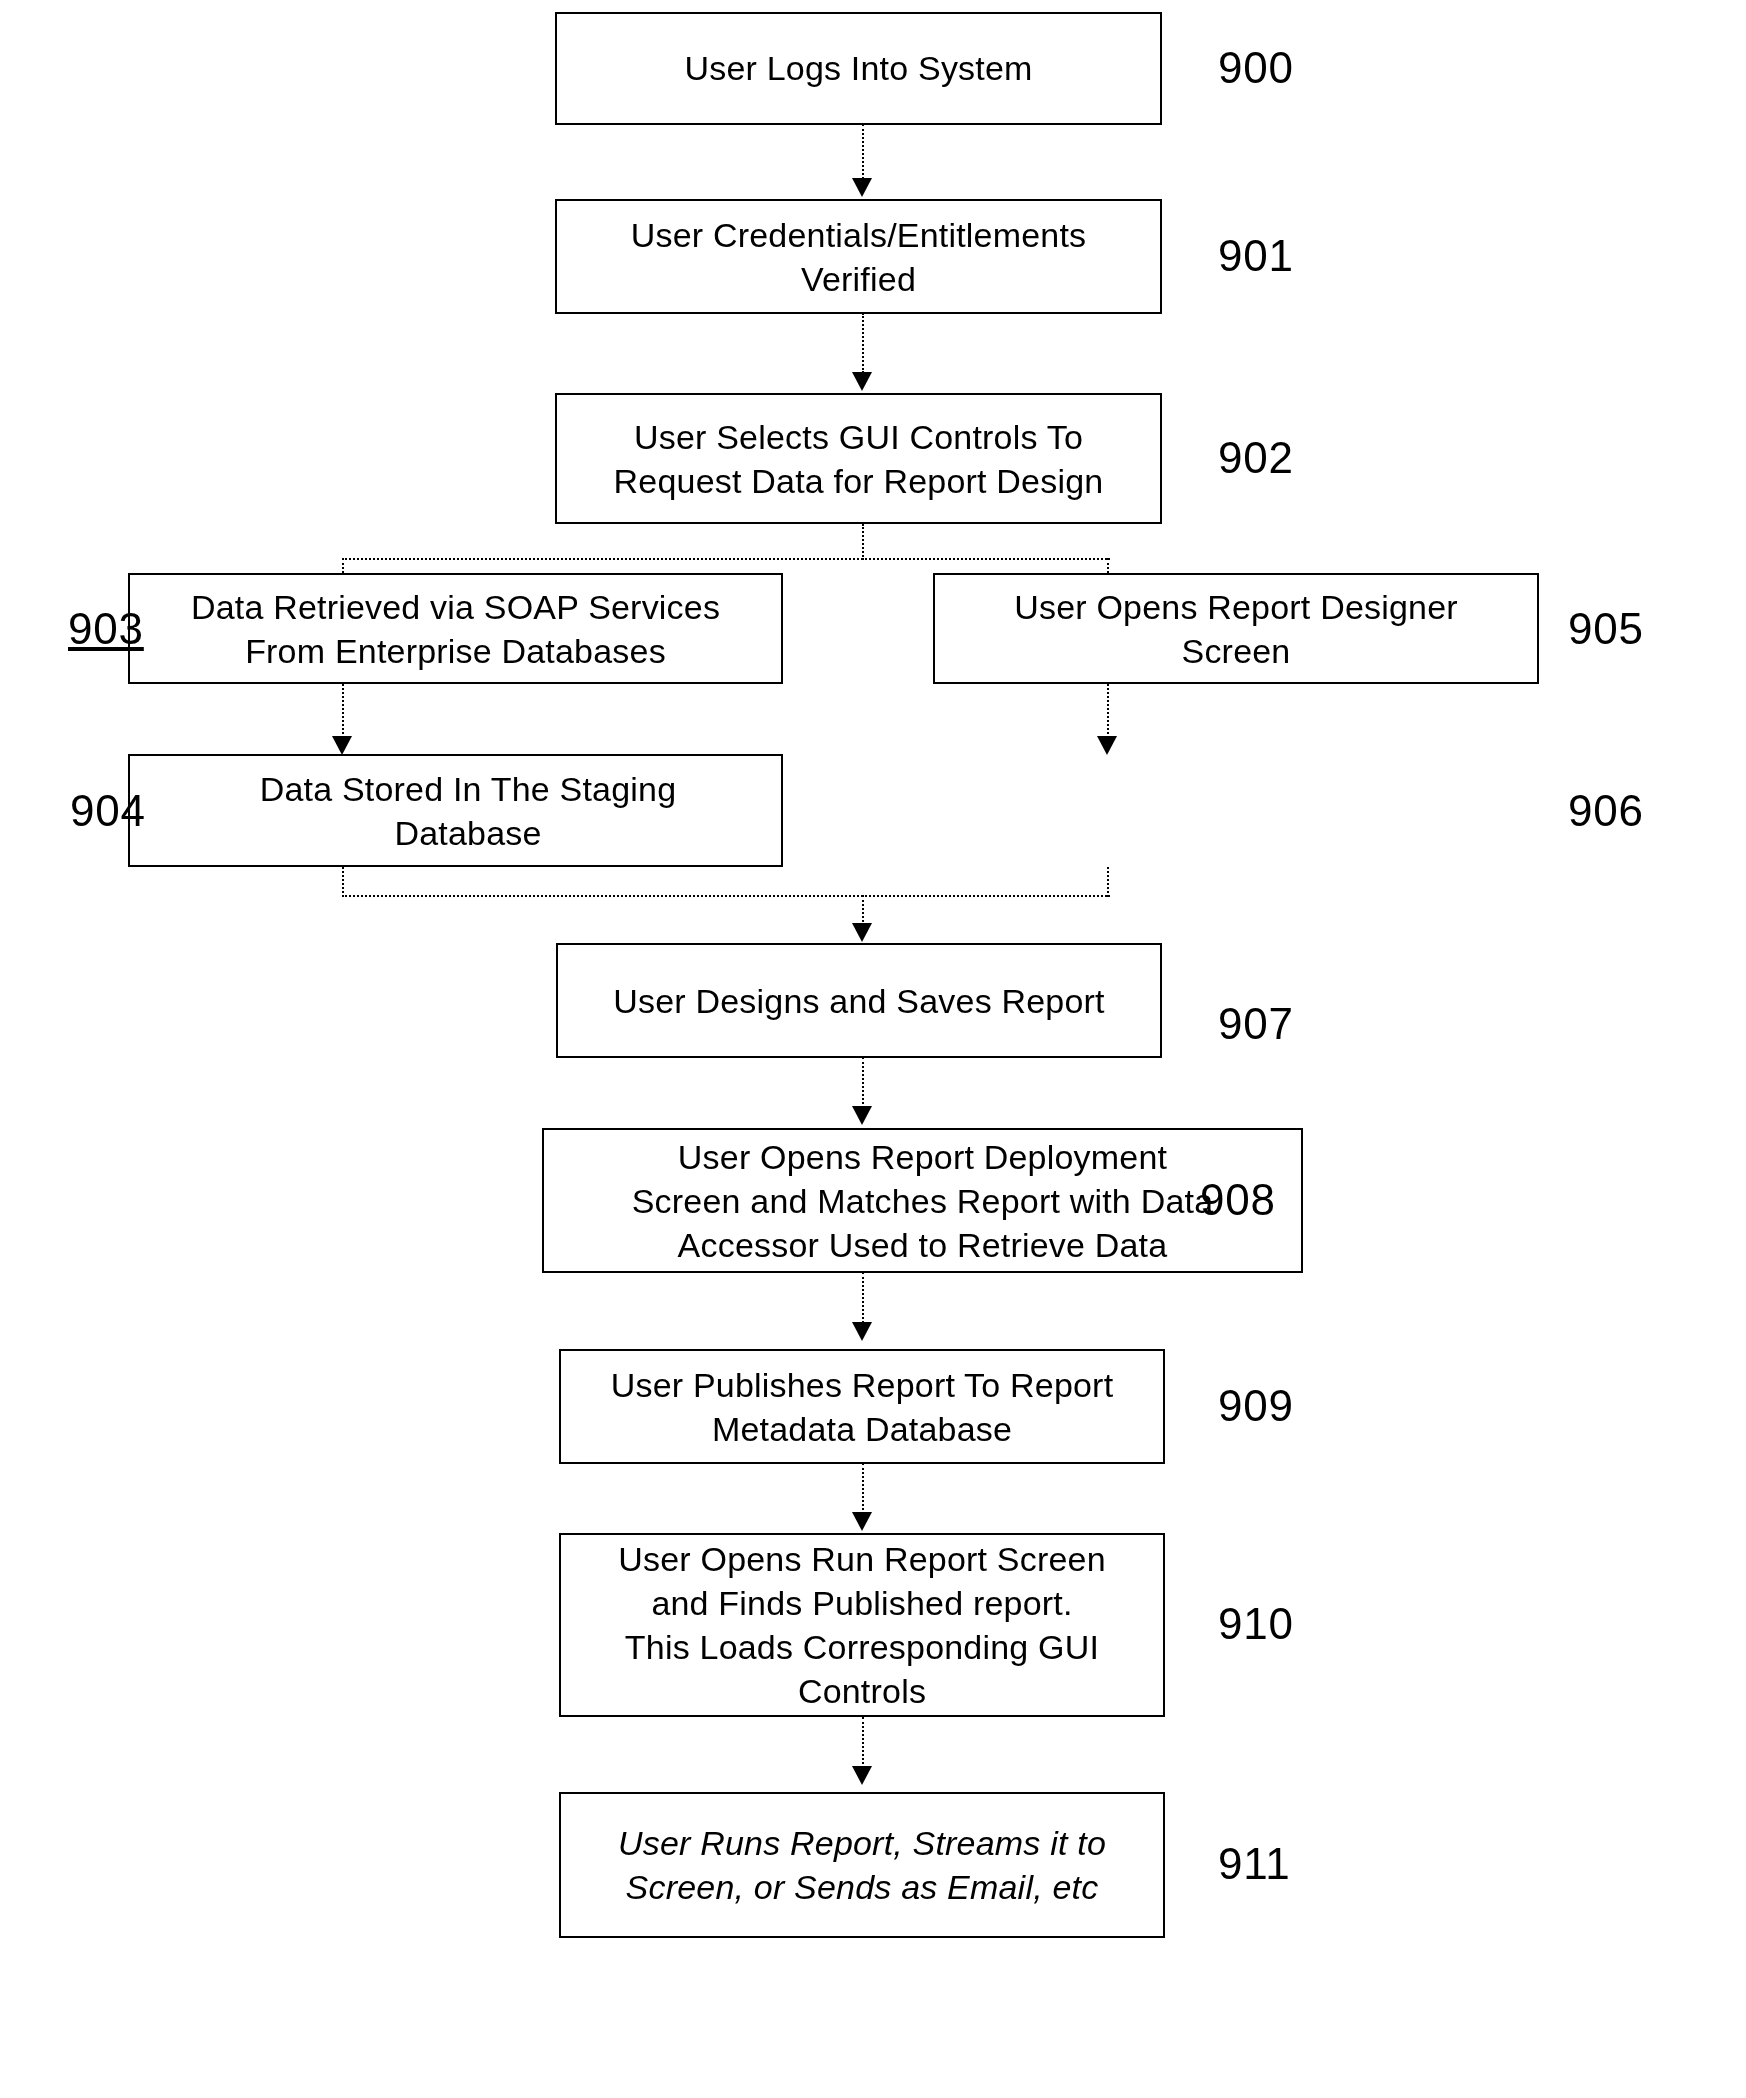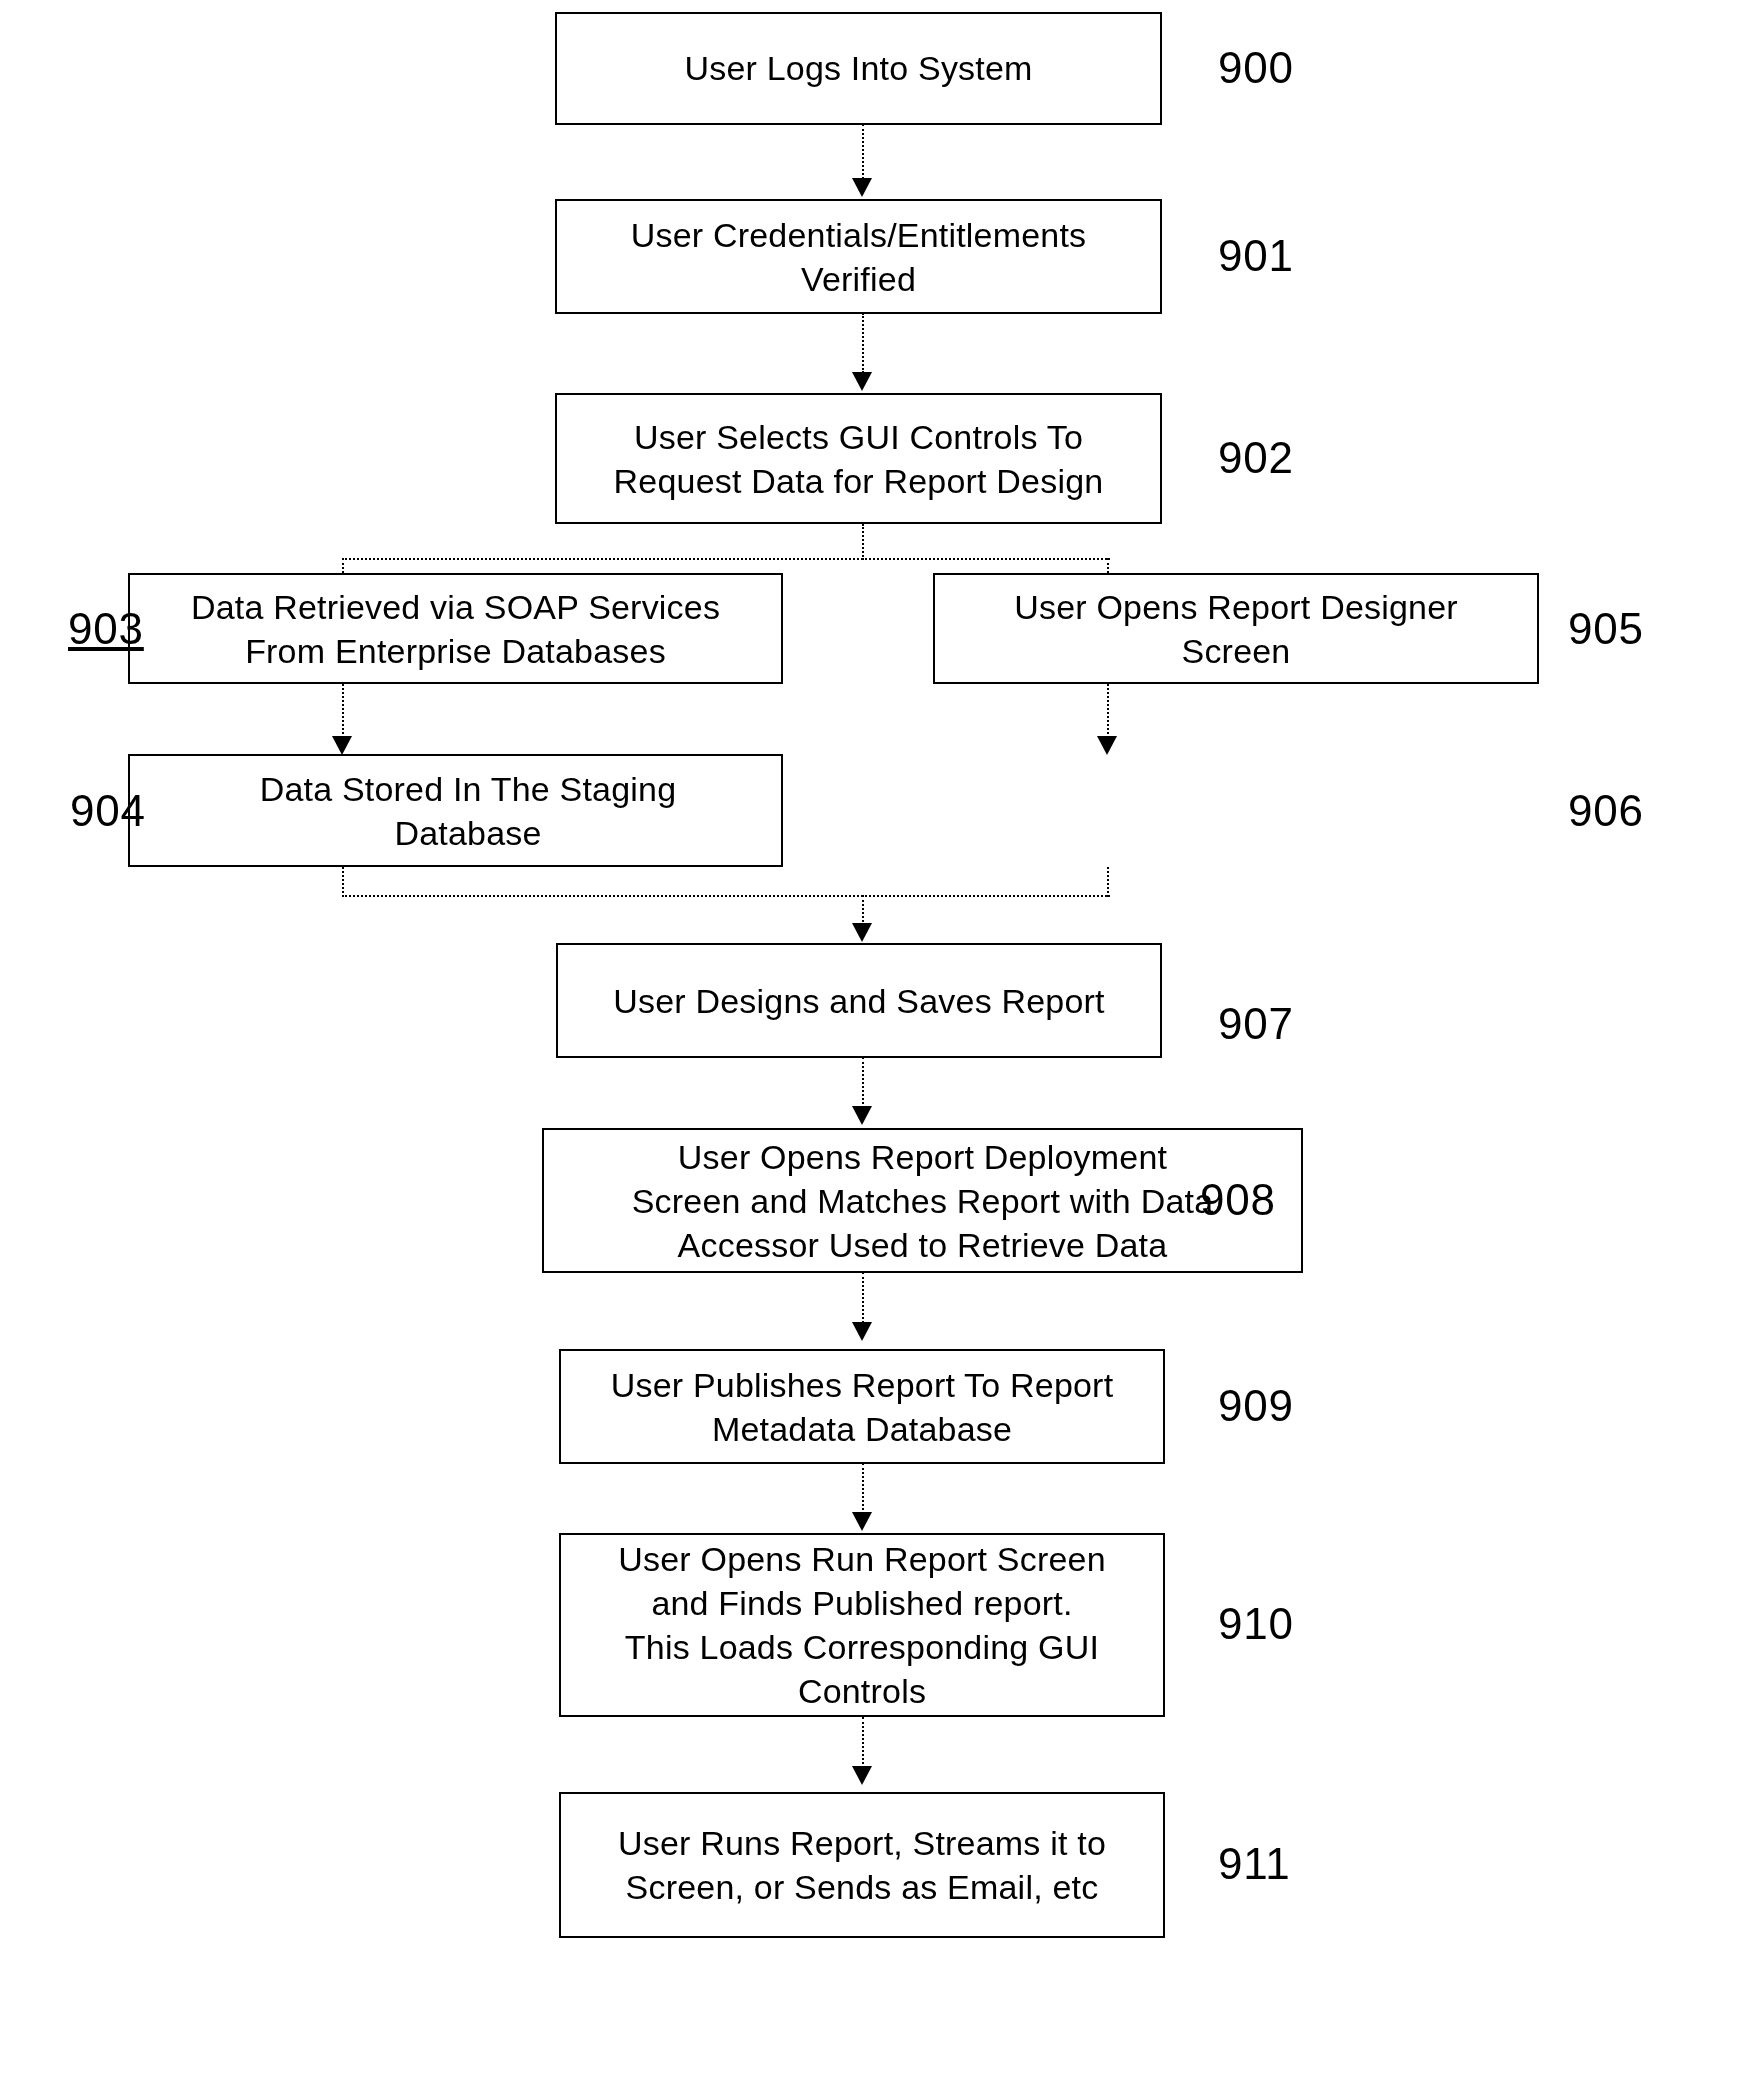--- a/index.html
+++ b/index.html
@@ -173,20 +173,20 @@
     <span class="node-label">User Opens Run Report Screen
 and Finds Published report.
 This Loads Corresponding GUI
 Controls</span>
   </div>
   <div class="ref" style="left:1218px; top:1601px;">910</div>
 
   <div class="conn-v" style="left:862px; top:1717px; height:51px;"></div>
   <div class="arrowhead" style="left:852px; top:1766px;"></div>
 
-  <div class="node" style="left:559px; top:1792px; width:606px; height:146px;">
+  <div class="node" style="left:559px; top:1792px; width:606px; height:146px;font-style:italic;">
     <span class="node-label">User Runs Report, Streams it to
 Screen, or Sends as Email, etc</span>
   </div>
   <div class="ref" style="left:1218px; top:1841px;">911</div>
 
 </div>
 
 
 </body></html>

